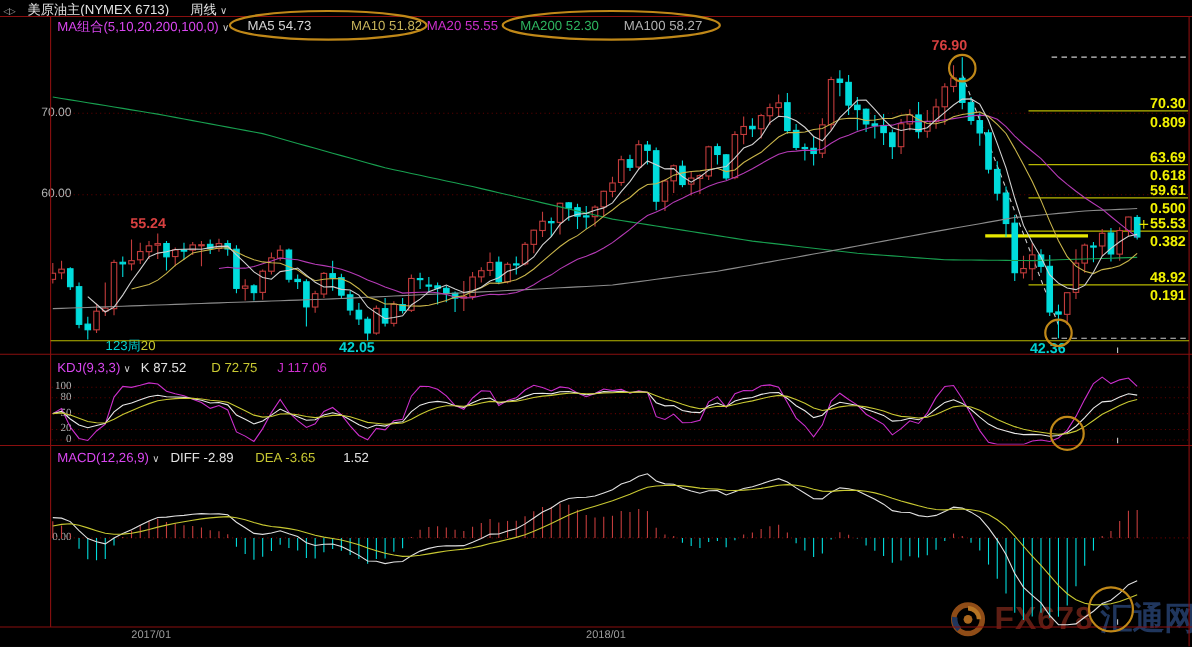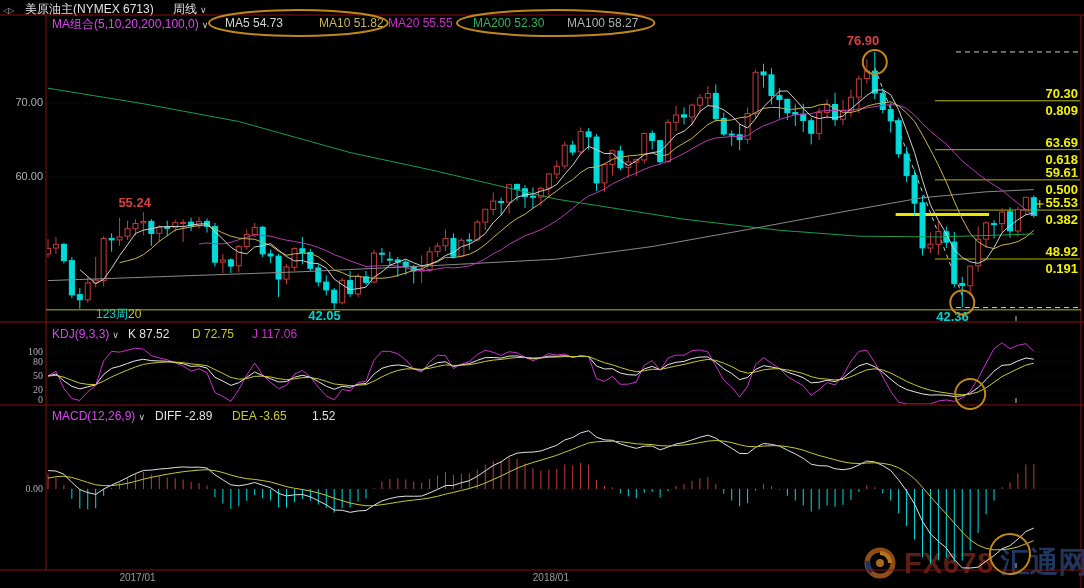--- a/index.html
+++ b/index.html
@@ -3,21 +3,21 @@
 <meta charset="utf-8">
 <style>
   html,body{margin:0;padding:0;background:#111;}
   .screen{position:relative;width:1084px;height:588px;background:#000;
     font-family:"Liberation Sans",sans-serif;overflow:hidden;color:#ccc;font-size:12px;}
   .abs{position:absolute;white-space:nowrap;}
   .titlebar-text{color:#e4e4e4;}
   .chev{color:#cfcfcf;font-size:9px;margin-left:3px;}
   .collapse{color:#9a9a9a;font-size:8px;letter-spacing:-1px;}
   .ylab{color:#d946ef;}
-  .axlbl{color:#b2b2b2;font-size:11px;width:42px;text-align:right;}
+  .axlbl{color:#b2b2b2;font-size:11px;width:64px;text-align:right;}
   .axsm{font-size:10px;font-family:Liberation Serif, serif;}
   .fibp{color:#f2f200;font-size:13px;font-weight:bold;width:46px;text-align:right;}
   .ann{font-size:13px;font-weight:bold;}
   .ann-red{color:#d84040;}
   .ann-cyan{color:#00d2d2;}
   .xlab{color:#9c9c9c;font-size:10px;}
   .barcnt{font-size:12px;color:#00d2d2;}
   .barcnt .suffix{color:#c8c832;}
   .watermark{display:flex;align-items:center;gap:6px;opacity:0.85;}
   .wm-brand{font-size:29px;font-weight:bold;color:#6e2418;letter-spacing:1px;}

